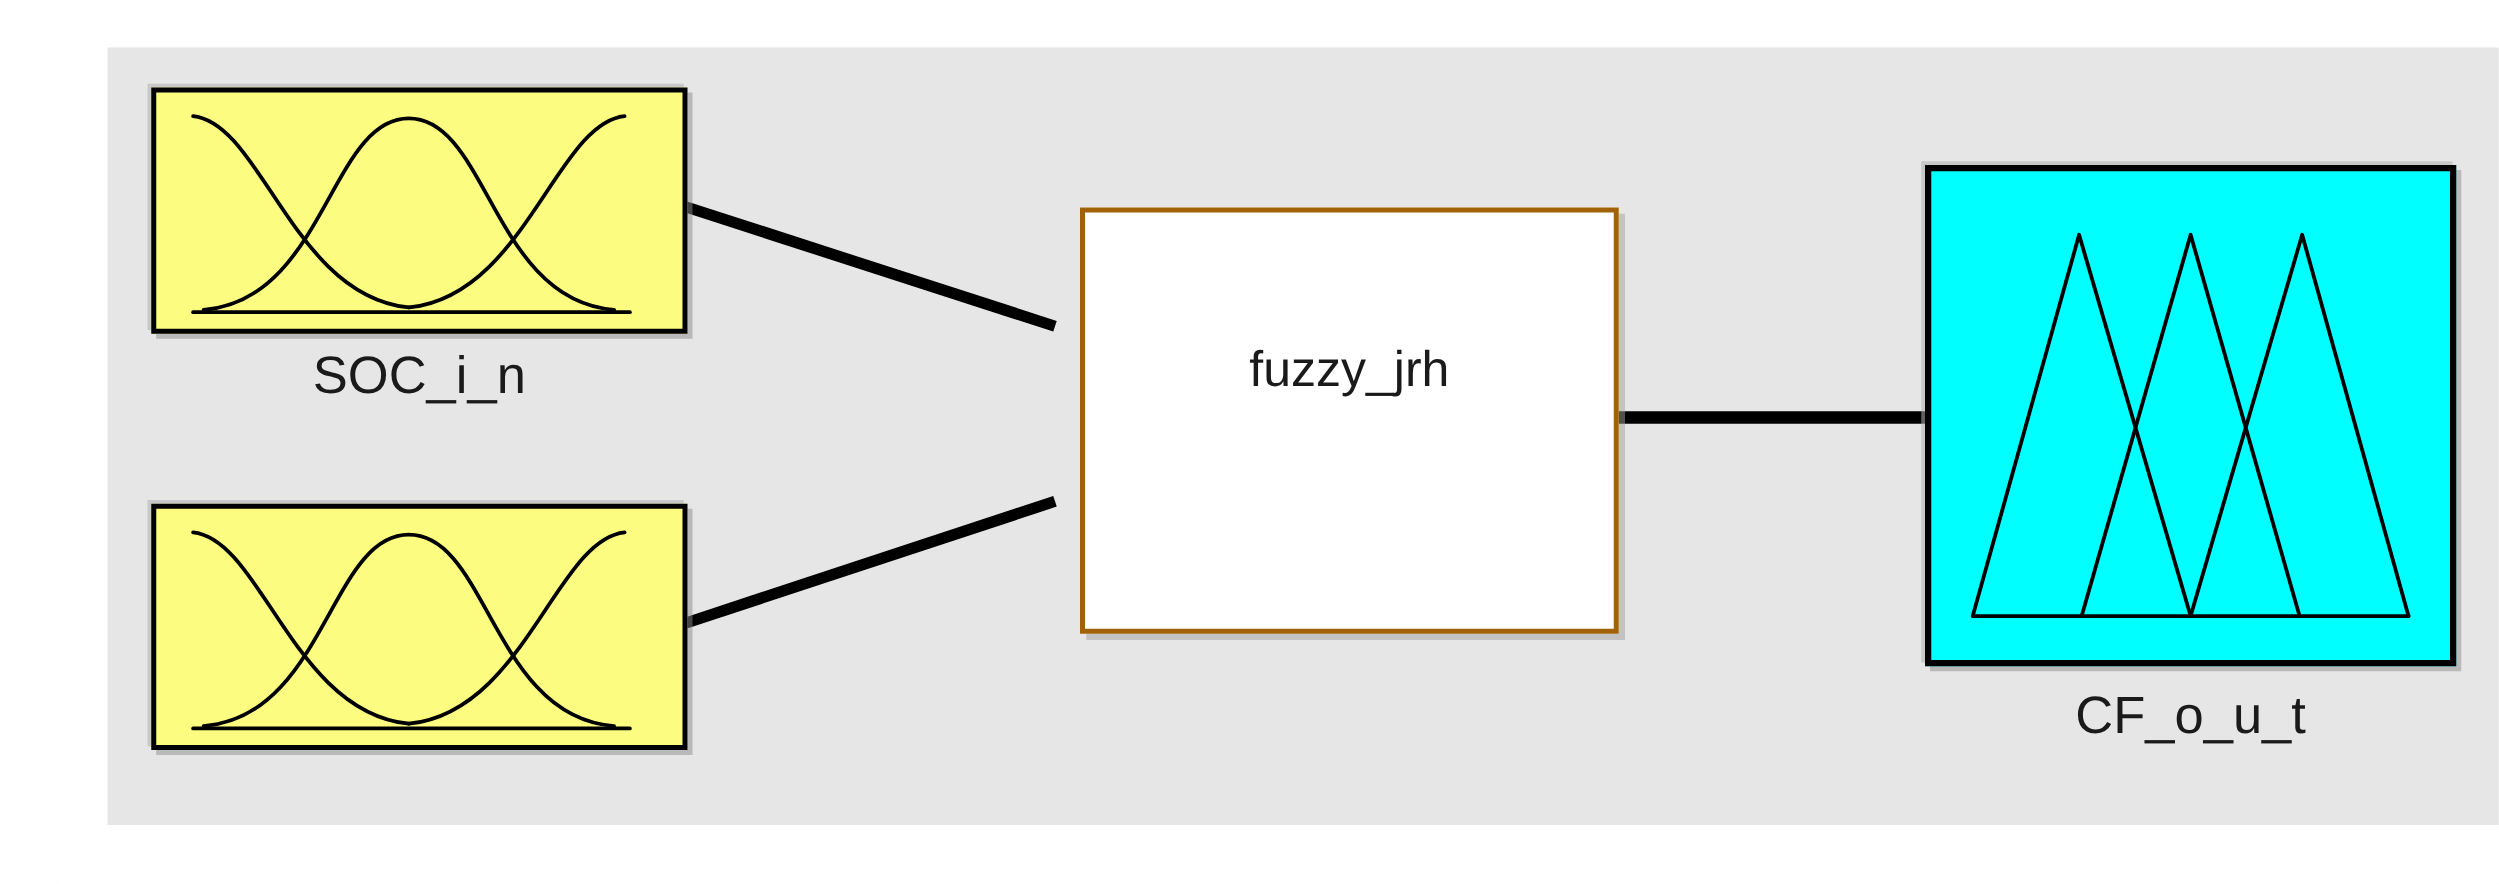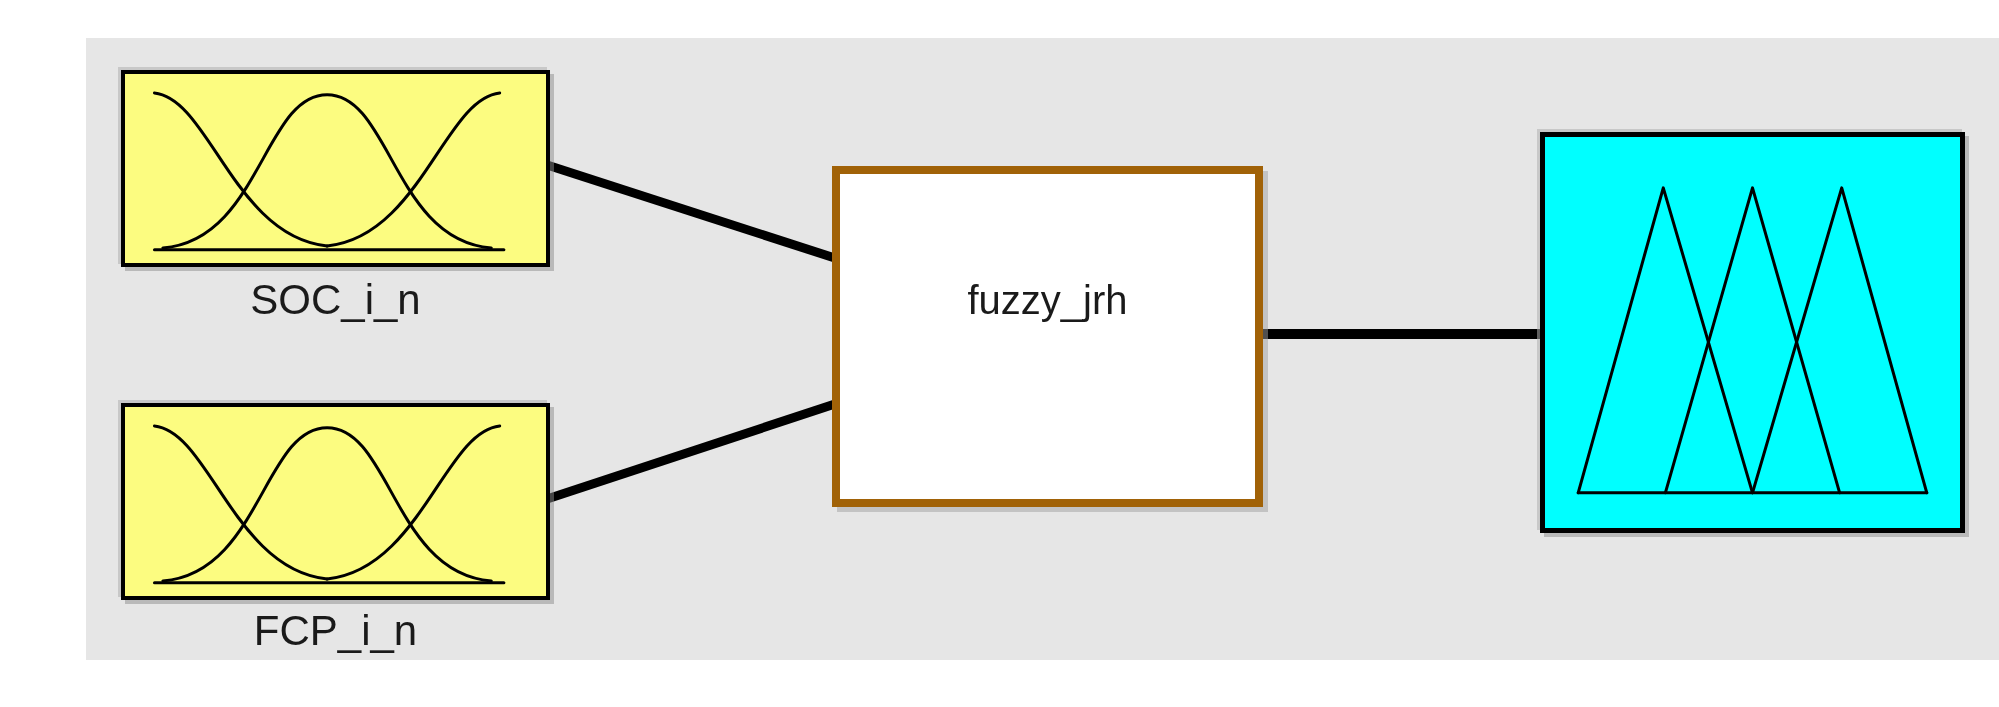--- a/index.html
+++ b/index.html
@@ -44,23 +44,23 @@
   .input-node{
     width:429px;height:197px;
     background:var(--input-fill);
     border:4px solid #000;
     box-shadow:-3px -3px 0 rgba(175,175,175,.55), 4px 4px 0 rgba(140,140,140,.5);
     cursor:pointer;
   }
   .soc-box{left:73px;top:70px;}
   .fcp-box{left:73px;top:403px;}
   .fis-box{
-    left:784px;top:166px;width:431px;height:341px;
+    left:816px;top:166px;width:431px;height:341px;
     background:var(--fis-fill);
-    border:8px solid #a16207;
+    border:4px solid #a16207;
     box-shadow:5px 5px 0 rgba(160,160,160,.5);
     cursor:pointer;
   }
   .fis-name,.fis-type{
     position:absolute;left:0;width:100%;
     text-align:center;
     font-size:40px;line-height:46px;
     color:var(--text);
   }
   .fis-name{top:103px;}
@@ -108,28 +108,28 @@
   <div class="var-label soc-label">SOC_i_n</div>
 
   <div class="node input-node fcp-box">
     <svg class="mfplot" viewBox="0 0 100 100" preserveAspectRatio="none" xmlns="http://www.w3.org/2000/svg" aria-hidden="true">
       <path d="M 7,93 L 90,93"></path>
       <path d="M 7,10 C 20,13 26,86 48,91"></path>
       <path d="M 9,92 C 32,88 33,11 48,11 C 63,11 64,88 87,92"></path>
       <path d="M 48,91 C 70,86 76,13 89,10"></path>
     </svg>
   </div>
-  <div class="var-label fcp-label">FCP_i_n</div>
 
   <div class="node fis-box">
     <div class="fis-name">fuzzy_jrh</div>
   </div>
 
   <div class="node output-node">
     <svg class="mfplot" viewBox="0 0 100 100" preserveAspectRatio="none" xmlns="http://www.w3.org/2000/svg" aria-hidden="true">
       <path d="M 8,91 L 92,91"></path>
       <path d="M 8,91 L 28.5,13 L 50,91"></path>
       <path d="M 29,91 L 50,13 L 71,91"></path>
       <path d="M 50,91 L 71.5,13 L 92,91"></path>
     </svg>
   </div>
+  <div class="var-label cf-label">CF_o_u_t</div>
 
 </div>
 
 </body></html>

